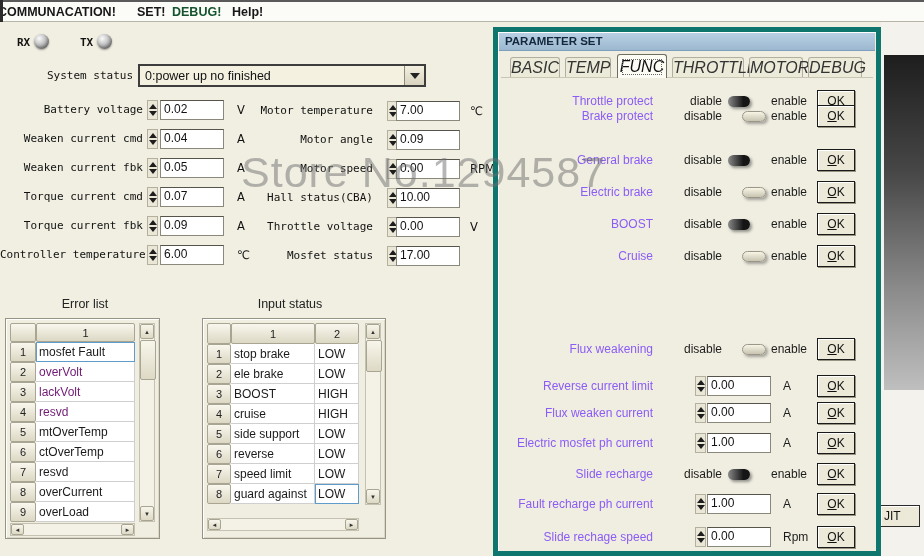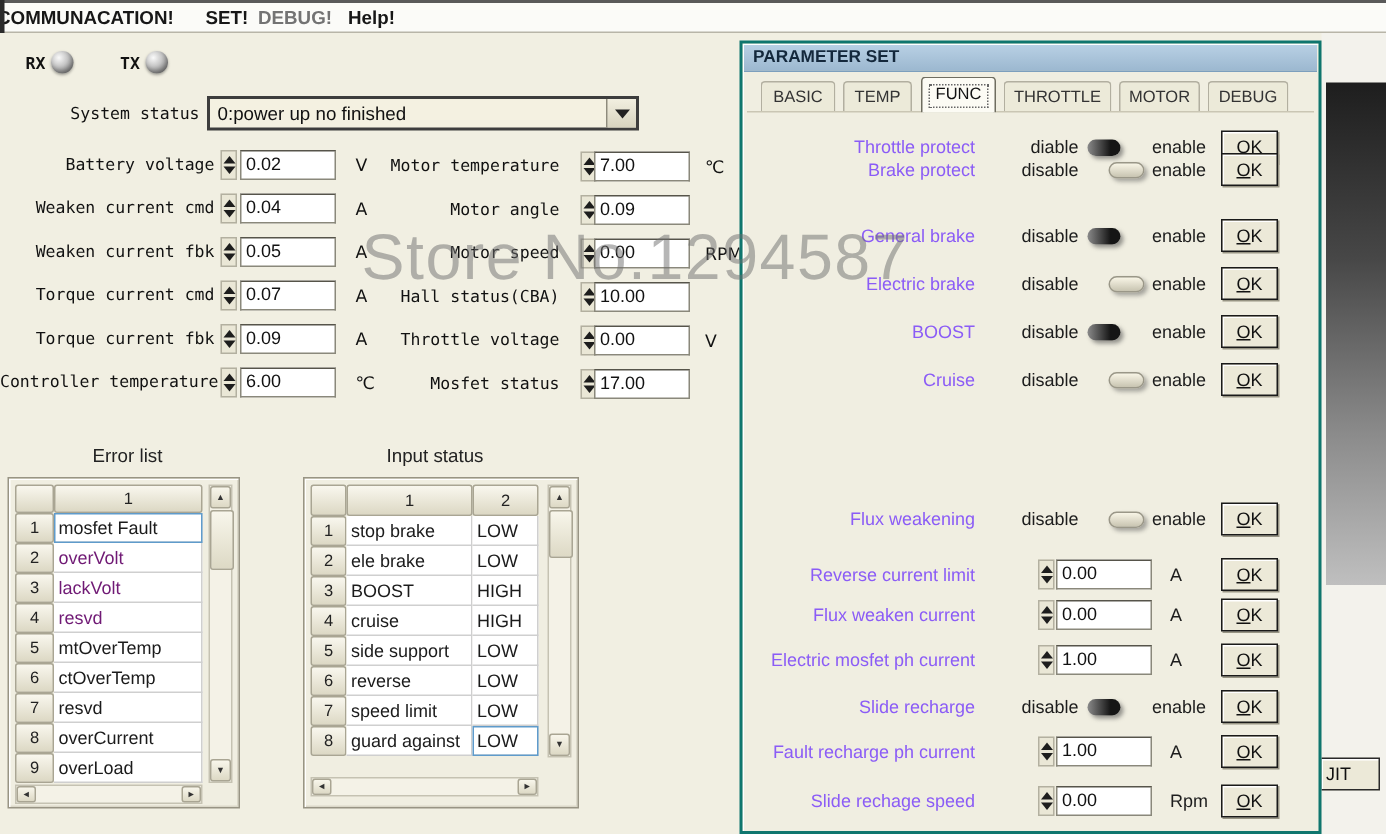--- a/index.html
+++ b/index.html
@@ -4,21 +4,21 @@
 <style>
   html,body{margin:0;padding:0;background:#d8d8d8;}
   .screen{position:relative;width:924px;height:556px;background:#f1efe2;overflow:hidden;
           font-family:"Liberation Sans",sans-serif;}
 
   
   .menubar{position:absolute;left:0;top:0;width:924px;height:22px;background:#fbfbf8;
            border-top:2px solid #5a5a5a;border-bottom:1px solid #b8b5a8;box-sizing:border-box;}
   .lstrip{position:absolute;left:0;top:0;width:3px;height:22px;background:#2b2b2b;}
   .menu-item{position:absolute;top:3px;font-size:12.5px;font-weight:bold;color:#171717;white-space:nowrap;}
-  .menu-item.dim{color:#737373;}
+  .menu-item.dim{color:#14532d;}
 
   
   .ledlbl{position:absolute;font-family:"DejaVu Sans Mono",monospace;font-size:11px;font-weight:bold;color:#111;}
   .led{position:absolute;width:15px;height:15px;border-radius:50%;
        background:radial-gradient(circle at 35% 30%,#fafafa,#c6c6c6 40%,#8b8b8b 75%,#666);
        box-shadow:0 1px 2px rgba(0,0,0,.35), inset -1px -2px 3px rgba(0,0,0,.25);}
 
   
   .flabel{position:absolute;left:0;width:143px;text-align:right;font-family:"DejaVu Sans Mono",monospace;
           font-size:11px;color:#111;line-height:20px;white-space:nowrap;}
@@ -58,25 +58,25 @@
   .selcell{outline:1px solid #5f9bcb;outline-offset:-1px;}
   .w26{width:26px;} .w99{width:99px;} .w24{width:24px;} .w84{width:84px;} .w44{width:44px;}
   .h19{height:19px;} .h20{height:20px;} .h21{height:21px;}
   .vscroll,.hscroll{position:absolute;background:#f4f2e7;border:1px solid #c5c2b2;box-sizing:border-box;}
   .sbtn{position:absolute;background:linear-gradient(#f8f6eb,#ddd9c5);border:1px solid #a9a593;box-sizing:border-box;
         display:flex;align-items:center;justify-content:center;font-size:6px;color:#333;border-radius:2px;}
   .sthumb{position:absolute;background:linear-gradient(#f8f6eb,#ddd9c5);border:1px solid #a9a593;border-radius:2px;}
 
   
   .dialog{position:absolute;left:493px;top:27px;width:388px;height:529px;background:#f0eee1;
-          border:2px solid #0f766e;box-sizing:border-box;box-shadow:inset 1px 1px 0 #fff;z-index:10;}
+          border:5px solid #0f766e;box-sizing:border-box;box-shadow:inset 1px 1px 0 #fff;z-index:10;}
   .dtitle{position:absolute;left:1px;top:1px;right:1px;height:17px;background:linear-gradient(#b8d0e4,#9cb8d0);
           border-bottom:1px solid #7d9fbd;font-size:11.5px;font-weight:bold;color:#14283c;line-height:17px;padding-left:6px;}
   .tab{position:absolute;top:25px;height:20px;background:#ecead9;border:1px solid #b2afa0;border-bottom:none;
-       border-radius:3px 3px 0 0;text-align:center;font-size:11px;color:#333;line-height:20px;box-sizing:border-box;}
+       border-radius:3px 3px 0 0;text-align:center;font-size:16px;color:#333;line-height:20px;box-sizing:border-box;font-style:italic;}
   .tab.active{top:22px;height:24px;background:#fcfbf4;border-color:#6f6d60;line-height:23px;z-index:2;color:#111;}
   .focusbox{position:absolute;left:4px;right:4px;top:4px;bottom:3px;border:1px dotted #666;}
   .tabline{position:absolute;left:3px;right:3px;top:45px;border-top:1px solid #cac6b4;}
   .drow{position:absolute;left:0;width:386px;height:22px;}
   .dlabel{position:absolute;left:5px;width:150px;text-align:right;font-size:12px;color:#8b5cf6;
           line-height:22px;white-space:nowrap;}
   .dtext{position:absolute;font-size:12px;color:#1d1d1d;line-height:22px;}
   .off{left:179px;width:45px;text-align:right;}
   .on{left:273px;}
   .toggle{position:absolute;left:228px;top:5px;width:40px;height:13px;}

